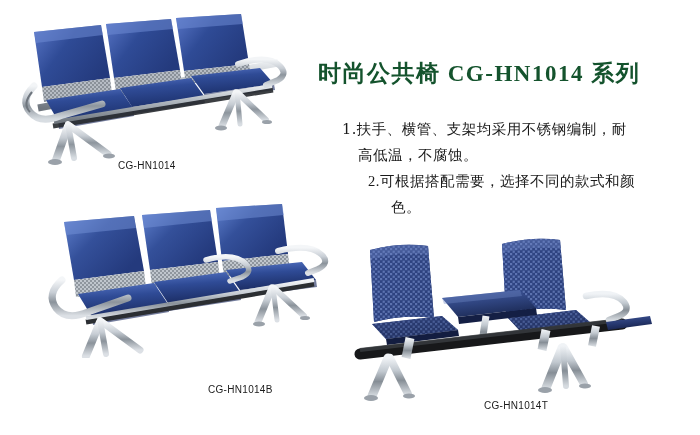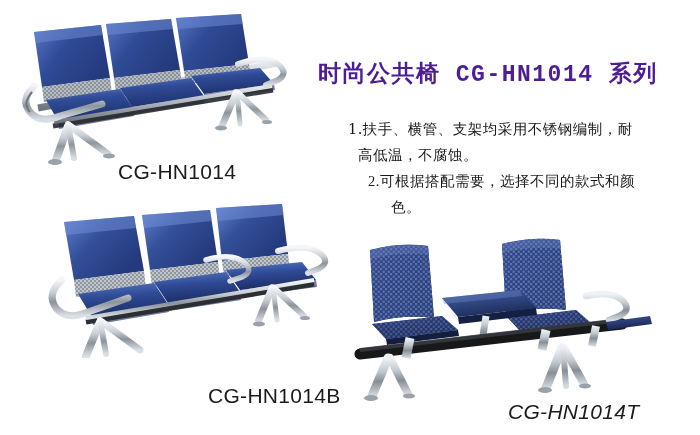--- a/index.html
+++ b/index.html
@@ -17,56 +17,56 @@
     background: #ffffff;
     overflow: hidden;
   }
 
   
   .title {
     position: absolute;
     left: 318px;
     top: 58px;
     width: 375px;
-    font-family: Liberation Mono, monospace;
+    font-family: Liberation Serif, serif;
     font-size: 23px;
     font-weight: bold;
     letter-spacing: 1.5px;
-    color: #4c1d95;
+    color: #14532d;
     white-space: nowrap;
   }
   .body-text {
     position: absolute;
     left: 336px;
     top: 116px;
     width: 360px;
     font-family: "DejaVu Serif", "Liberation Serif", serif;
     font-size: 14.5px;
     line-height: 26px;
     color: #1a1a1a;
     letter-spacing: 0.5px;
   }
   .body-text .ln { white-space: nowrap; display: block; }
-  .ln.i1 { margin-left: 12px; }
+  .ln.i1 { margin-left: 6px; }
   .ln.i2 { margin-left: 22px; }
   .ln.i3 { margin-left: 32px; font-family: Liberation Serif, serif; }
   .ln.i4 { margin-left: 55px; }
 
   
   .caption {
     position: absolute;
     font-family: "Liberation Sans", sans-serif;
-    font-size: 21px;
+    font-size: 10px;
     color: #1b1b1b;
     letter-spacing: 0.3px;
     white-space: nowrap;
   }
   .cap-a { left: 118px; top: 160px; }
   .cap-b { left: 208px; top: 360px; margin-top: 24px; }
-  .cap-c { left: 508px; top: 400px; font-style: italic; }
+  .cap-c { left: 484px; top: 400px; }
 
   
   .photo { position: absolute; }
   .photo svg { display: block; }
 </style>
 </head>
 <body>
 
 <div id="page">
 

